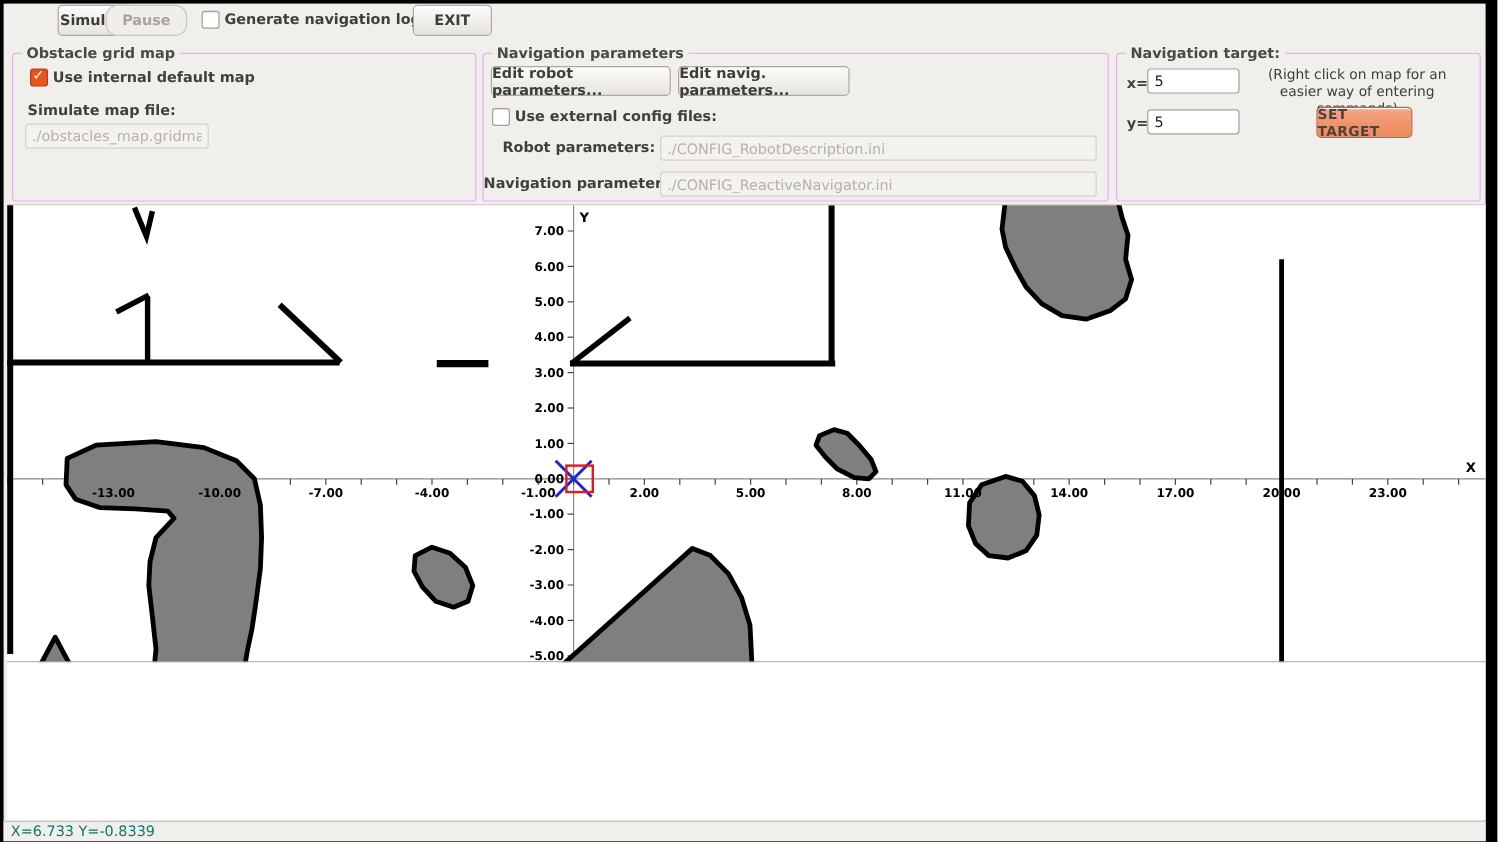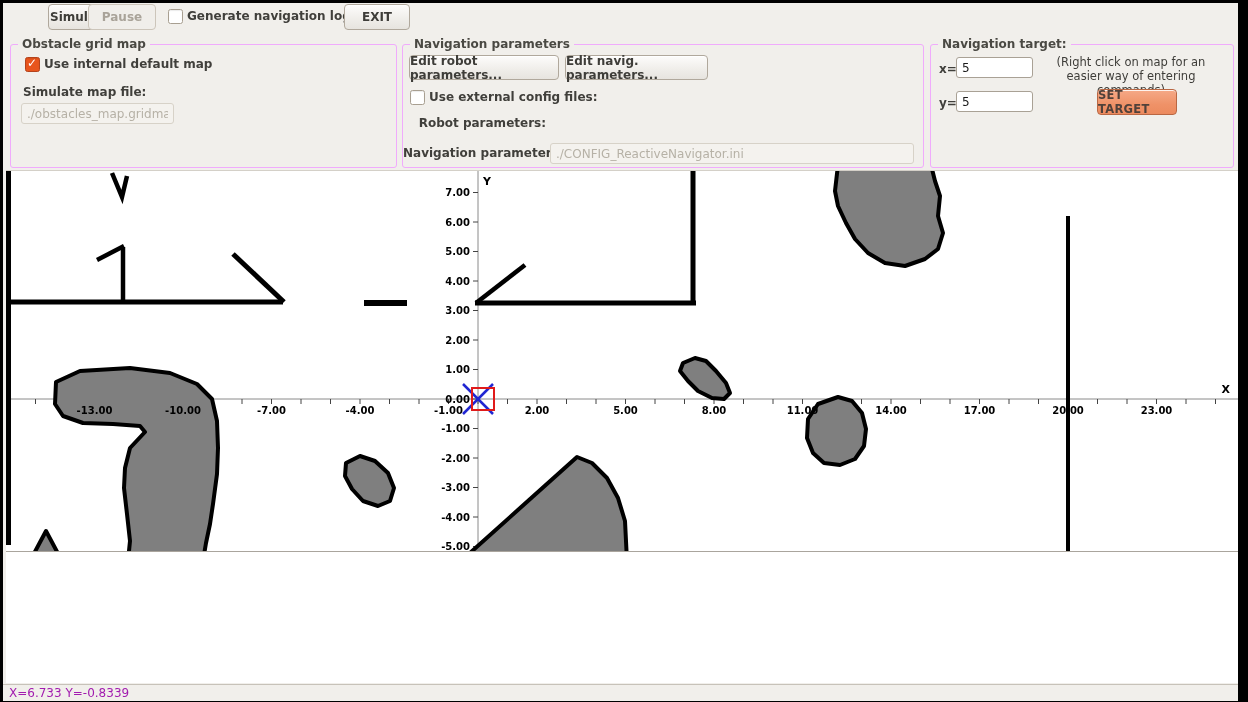--- a/index.html
+++ b/index.html
@@ -26,53 +26,54 @@
        font-family:"DejaVu Sans","Liberation Sans",sans-serif;font-size:12px;color:#1a1a1a;
        padding:0 5px;box-sizing:border-box;}
   .tfield:disabled{background:#f4f2ee;border-color:#d7d2c8;color:#b6b1a6;
        -webkit-text-fill-color:#b6b1a6;}
   #map-panel{position:absolute;left:6px;top:170px;width:1232px;height:381px;background:#fff;
        border-top:1px solid #d4d0c8;box-sizing:content-box;}
   #map-divider{position:absolute;left:6px;top:551px;width:1232px;height:1px;background:#aaa59d;}
   #lower-panel{position:absolute;left:6px;top:552px;width:1232px;height:131px;background:#fff;}
   #status-bar{position:absolute;left:3px;top:684px;width:1235px;height:17px;background:#f1efeb;
        border-top:1px solid #c7c2b9;display:flex;align-items:center;box-sizing:border-box;}
-  #status-bar span{font-size:12px;color:#a21caf;padding-left:6px;}
+  #status-bar span{font-size:12px;color:#0f766e;padding-left:6px;}
   .hint{position:absolute;font-size:11.5px;font-weight:normal;color:#3e3d39;text-align:center;
        line-height:14px;}
   .ticklbl{font:bold 10px "DejaVu Sans","Liberation Sans",sans-serif;fill:#000;}
   .axisletter{font:bold 11px "DejaVu Sans","Liberation Sans",sans-serif;fill:#000;}
 </style>
 </head>
 <body>
 
 <div id="screen">
   <div id="window-bg"></div>
 
   <div class="btn" style="left:12px;top:4px;width:62px;height:24px;margin-left:36px;">Simulate</div>
-  <div class="btn disabled" style="left:88px;top:4px;width:66px;height:24px;">Pause</div>
+  <div class="btn disabled" style="left:88px;top:4px;width:66px;height:24px;border-radius:10px;">Pause</div>
   <div class="checkbox" style="left:168px;top:9px;"></div>
   <div class="lbl" style="left:187px;top:9px;">Generate navigation log file</div>
   <div class="btn" style="left:344px;top:4px;width:64px;height:24px;">EXIT</div>
 
   <div class="group" style="left:10px;top:44px;width:385px;height:122px;">
     <span class="group-label">Obstacle grid map</span>
     <div class="checkbox checked" style="left:14px;top:12px;"></div>
     <div class="lbl" style="left:33px;top:12px;">Use internal default map</div>
     <div class="lbl" style="left:12px;top:40px;">Simulate map file:</div>
     <input class="tfield" style="left: 10px; top: 58px; width: 153px; height: 21px;" disabled="" value="./obstacles_map.gridmap">
   </div>
 
   <div class="group" style="left:402px;top:44px;width:520px;height:122px;">
     <span class="group-label">Navigation parameters</span>
     <div class="btn" style="left:6px;top:10px;width:148px;height:23px;">Edit robot parameters...</div>
     <div class="btn" style="left:162px;top:10px;width:141px;height:23px;">Edit navig. parameters...</div>
     <div class="checkbox" style="left:7px;top:45px;"></div>
     <div class="lbl" style="left:26px;top:45px;">Use external config files:</div>
     <div class="lbl" style="left:0px;top:71px;width:143px;text-align:right;">Robot parameters:</div>
+    <input class="tfield" style="left: 147px; top: 68px; width: 364px; height: 21px;" disabled="" value="./CONFIG_RobotDescription.ini">
     <div class="lbl" style="left:0px;top:101px;width:143px;text-align:right;">Navigation parameters:</div>
     <input class="tfield" style="left: 147px; top: 98px; width: 364px; height: 21px;" disabled="" value="./CONFIG_ReactiveNavigator.ini">
   </div>
 
   <div class="group" style="left:930px;top:44px;width:302px;height:122px;">
     <span class="group-label">Navigation target:</span>
     <div class="lbl" style="left:8px;top:17px;">x=</div>
     <input class="tfield" style="left: 25px; top: 12px; width: 77px; height: 21px;" value="5">
     <div class="lbl" style="left:8px;top:51px;">y=</div>
     <input class="tfield" style="left: 25px; top: 46px; width: 77px; height: 21px;" value="5">

